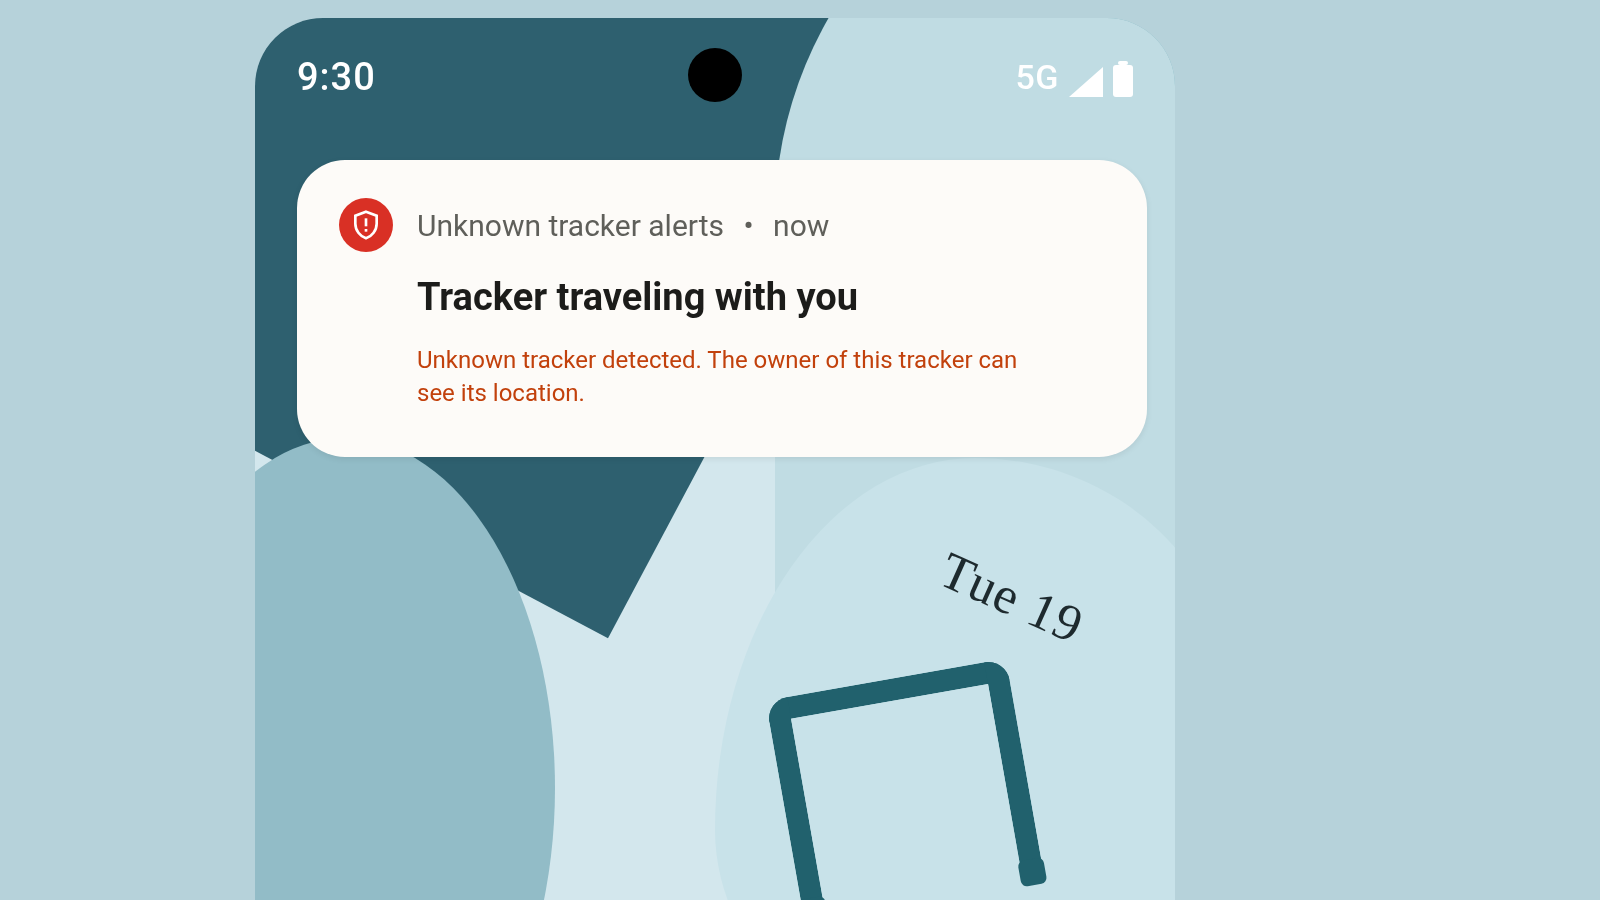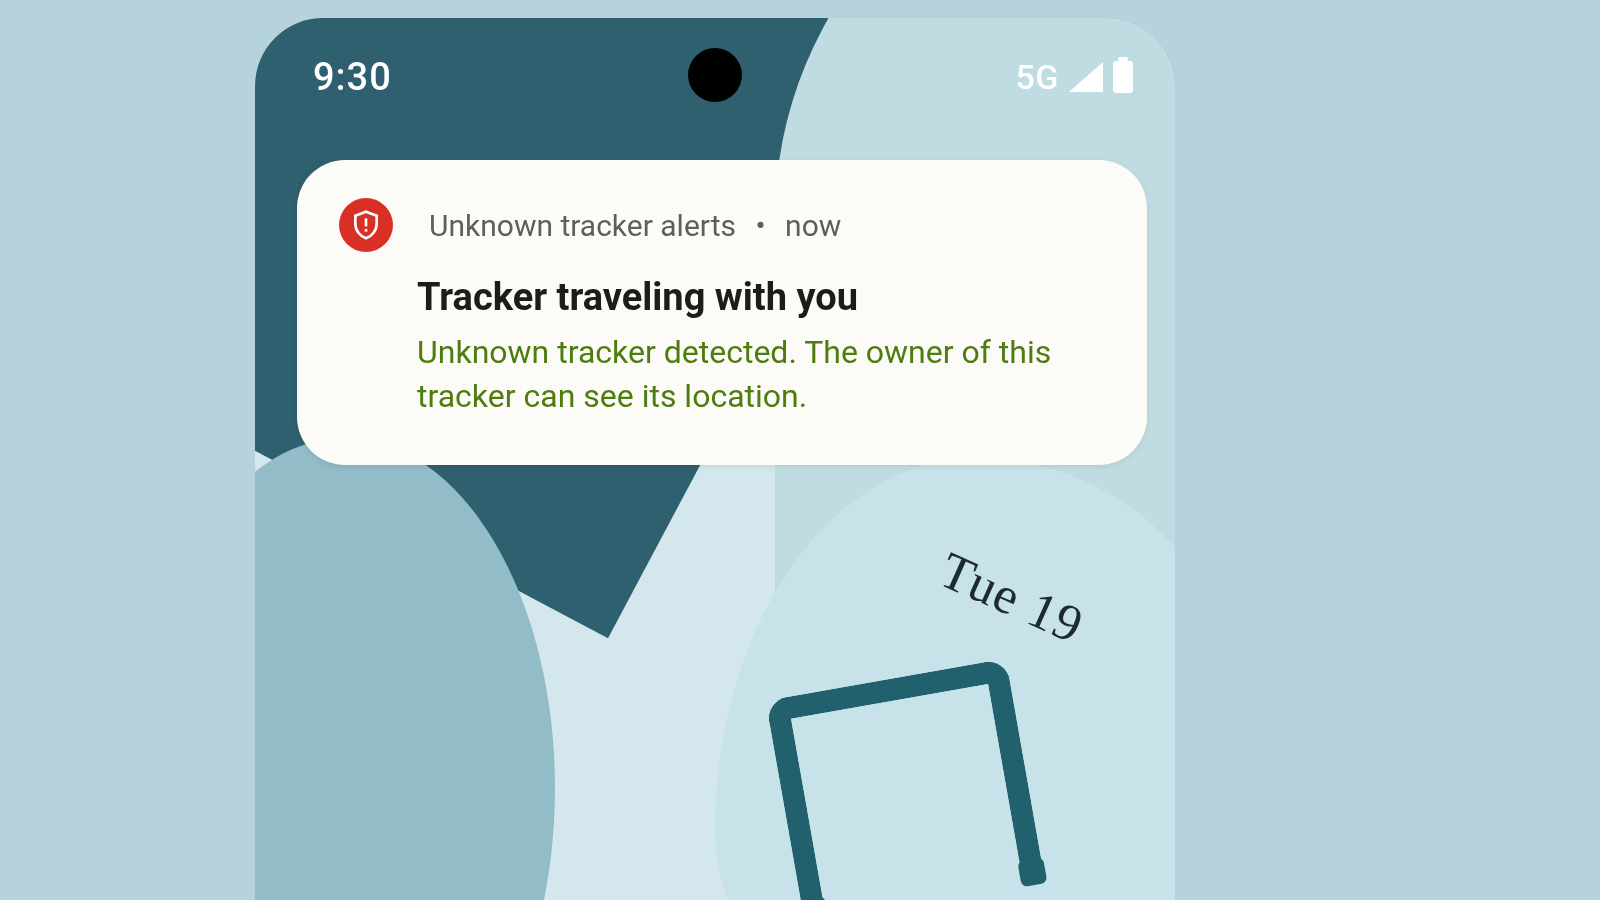--- a/index.html
+++ b/index.html
@@ -49,48 +49,48 @@
     transform:rotate(24deg);letter-spacing:1px;
     font-family:"Segoe Script","Comic Sans MS",cursive;
   }
   
   .camera{
     position:absolute;left:50%;top:30px;transform:translateX(-50%);
     width:54px;height:54px;border-radius:50%;background:#000;
   }
   
   .status{
-    position:absolute;top:32px;left:16px;right:0;height:54px;
+    position:absolute;top:32px;left:0;right:0;height:54px;
     display:flex;align-items:center;justify-content:space-between;
     padding:0 42px;color:#fff;font-weight:500;
   }
   .status .time{font-size:38px;letter-spacing:1px;}
-  .status .right{display:flex;align-items:center;gap:10px;}
+  .status .right{display:flex;align-items:flex-end;gap:10px;}
   .status .fiveg{font-size:34px;font-weight:500;letter-spacing:0.5px;}
   .sig{width:0;height:0;border-style:solid;border-width:0 0 30px 34px;border-color:transparent transparent #fff transparent;}
   .batt{width:20px;height:32px;background:#fff;border-radius:3px;position:relative;}
   .batt:before{content:"";position:absolute;top:-4px;left:5px;width:10px;height:4px;background:#fff;border-radius:2px;}
   
   .notif{
     position:absolute;left:42px;top:142px;right:28px;
     background:#fdfbf8;border-radius:48px;
     padding:38px 42px 46px 42px;
     box-shadow:0 2px 6px rgba(0,0,0,0.08);
   }
-  .notif-header{display:flex;align-items:center;gap:36px;}
+  .notif-header{display:flex;align-items:center;gap:24px;}
   .notif-icon{
     width:54px;height:54px;border-radius:50%;background:#d93025;
     display:flex;align-items:center;justify-content:center;flex-shrink:0;
   }
   .notif-icon svg{width:32px;height:32px;}
   .notif-src{font-size:30px;color:#5f5f5a;}
   .notif-src .dot{margin:0 12px;}
   .notif-body{margin-left:78px;margin-top:22px;}
   .notif-title{font-size:38px;font-weight:700;color:#1c1c1a;line-height:1.25;}
-  .notif-text{font-size:32px;color:#4d7c0f;margin-top:8px;line-height:1.4;max-width:640px;}
+  .notif-text{font-size:24px;color:#c2410c;margin-top:22px;line-height:1.4;max-width:640px;}
   .notif-action{margin-top:60px;font-size:34px;font-weight:500;color:#7a6a00;cursor:pointer;}
 </style>
 </head>
 <body>
 
 <div class="page">
   <div class="phone">
 
     <div class="wp-mid"></div>
     <div class="wp-dark"></div>

